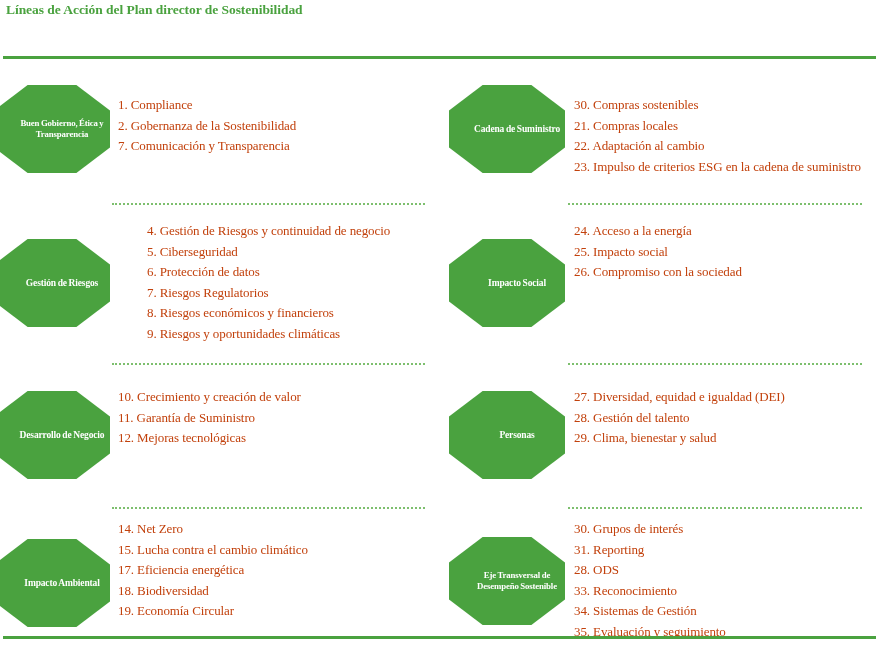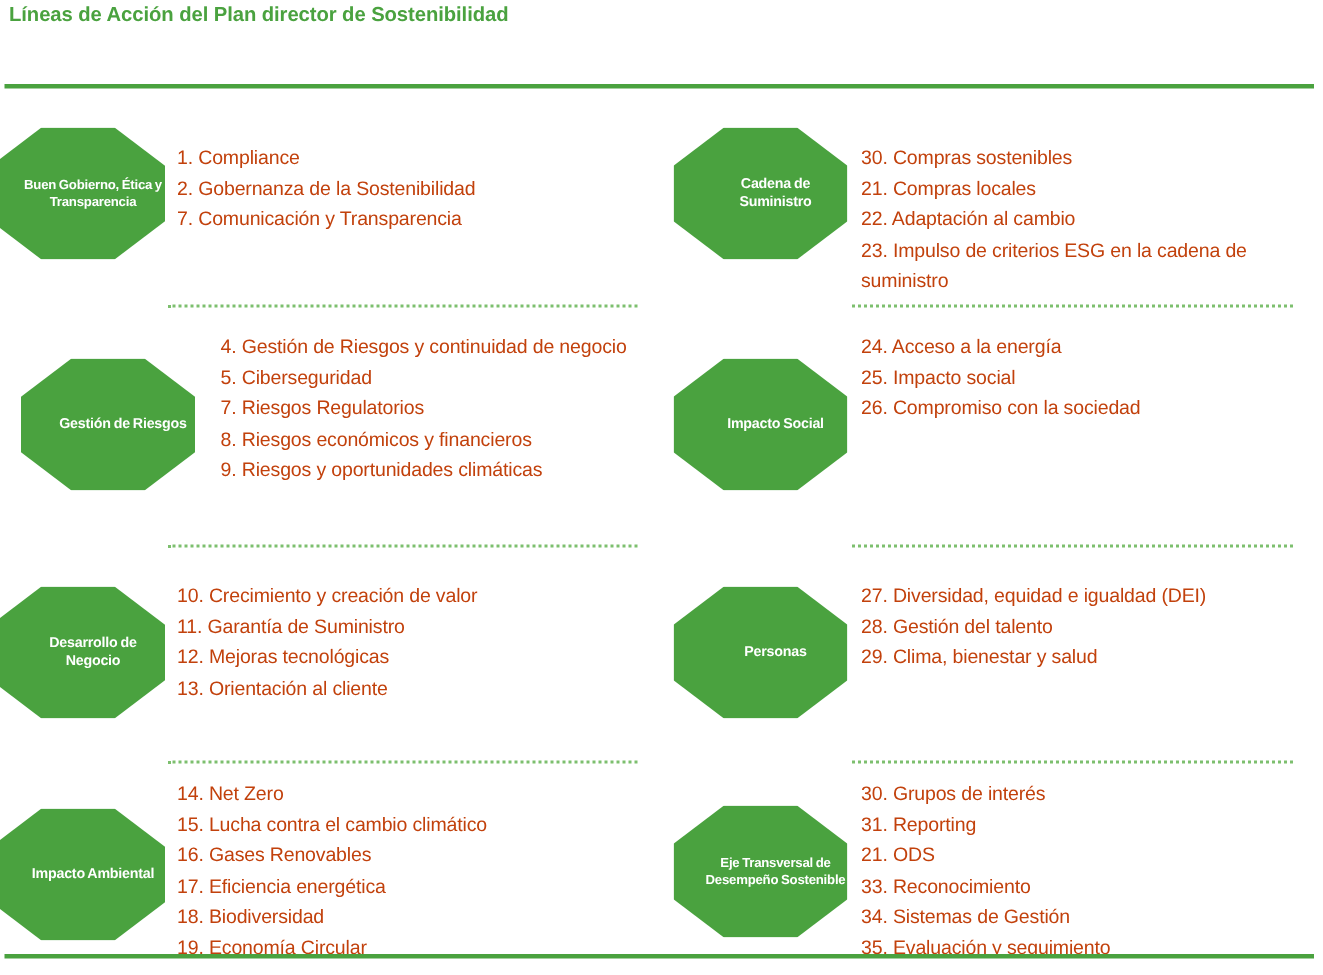--- a/index.html
+++ b/index.html
@@ -15,20 +15,21 @@
     color: #4aa23f;
     overflow: hidden;
     position: relative;
   }
 
   .page {
     position: relative;
     width: 882px;
     height: 650px;
     box-sizing: border-box;
+    font-family: Liberation Serif, serif;
   }
 
   
   .title {
     position: absolute;
     left: 6px;
     top: 2px;
     font-size: 13.5px;
     font-weight: bold;
     color: #4aa23f;
@@ -181,61 +182,60 @@
             </div>
           </div>
           <ul class="items" style="top: 36px;">
             <li>1. Compliance</li>
             <li>2. Gobernanza de la Sostenibilidad</li>
             <li>7. Comunicación y Transparencia</li>
           </ul>
         </div>
         <div class="group row-1">
           <div class="dots"></div>
-          <div class="badge-wrap" style="top: 36px; margin-left: 20px;">
+          <div class="badge-wrap" style="top: 36px;">
             <div class="badge">
               <div class="shape"></div>
               <div class="badge-label">Gestión de Riesgos</div>
             </div>
           </div>
           <ul class="items" style="top: 18px; margin-left: 29px;">
             <li>4. Gestión de Riesgos y continuidad de negocio</li>
             <li>5. Ciberseguridad</li>
+            <li>6. Protección de datos</li>
             <li>7. Riesgos Regulatorios</li>
             <li>8. Riesgos económicos y financieros</li>
             <li>9. Riesgos y oportunidades climáticas</li>
           </ul>
         </div>
         <div class="group row-2">
           <div class="dots"></div>
           <div class="badge-wrap" style="top: 28px;">
             <div class="badge">
               <div class="shape"></div>
               <div class="badge-label">Desarrollo de Negocio</div>
             </div>
           </div>
           <ul class="items" style="top: 24px;">
             <li>10. Crecimiento y creación de valor</li>
             <li>11. Garantía de Suministro</li>
             <li>12. Mejoras tecnológicas</li>
-            <li>13. Orientación al cliente</li>
           </ul>
         </div>
         <div class="group row-3">
           <div class="dots"></div>
           <div class="badge-wrap" style="top: 32px;">
             <div class="badge">
               <div class="shape"></div>
               <div class="badge-label">Impacto Ambiental</div>
             </div>
           </div>
           <ul class="items" style="top: 12px;">
             <li>14. Net Zero</li>
             <li>15. Lucha contra el cambio climático</li>
-            <li>16. Gases Renovables</li>
             <li>17. Eficiencia energética</li>
             <li>18. Biodiversidad</li>
             <li>19. Economía Circular</li>
           </ul>
         </div>
       </div>
     <div class="col col-right" id="col-right">
         <div class="group row-0">
           <div class="badge-wrap" style="top: 26px;">
             <div class="badge">
@@ -282,21 +282,21 @@
           <div class="dots"></div>
           <div class="badge-wrap" style="top: 30px;">
             <div class="badge small-text">
               <div class="shape"></div>
               <div class="badge-label">Eje Transversal de Desempeño Sostenible</div>
             </div>
           </div>
           <ul class="items" style="top: 12px;">
             <li>30. Grupos de interés</li>
             <li>31. Reporting</li>
-            <li>21. ODS</li>
+            <li>28. ODS</li>
             <li>33. Reconocimiento</li>
             <li>34. Sistemas de Gestión</li>
             <li>35. Evaluación y seguimiento</li>
           </ul>
         </div>
       </div>
   </div>
 
   <div class="rule rule-bottom"></div>
 

